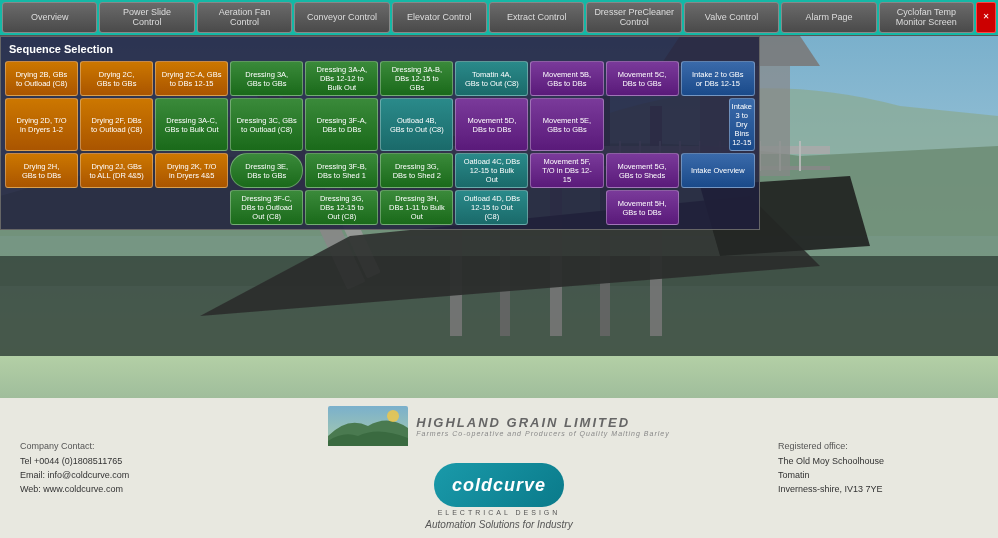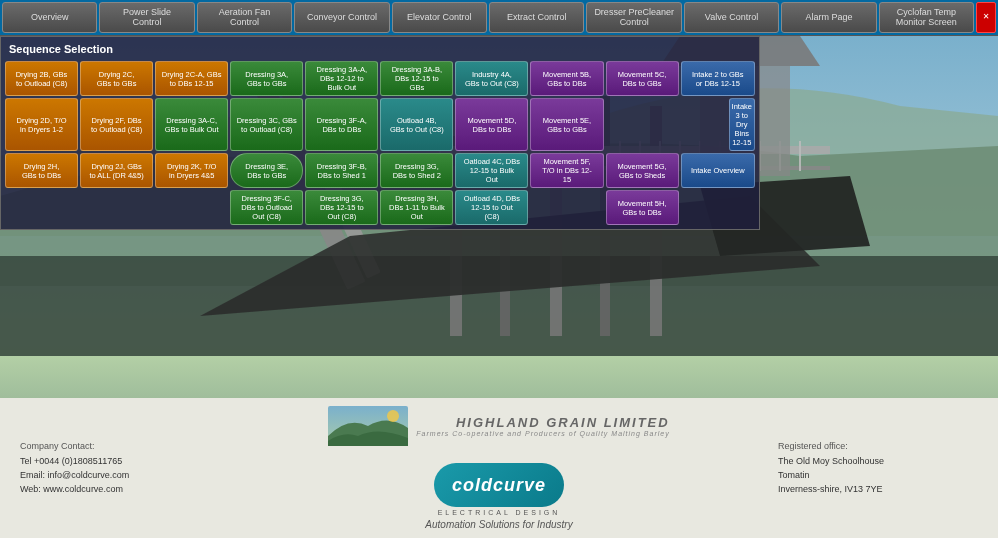--- a/index.html
+++ b/index.html
@@ -8,21 +8,21 @@
       height: 538px;
       background: #1a1a1a;
       font-family: Arial, sans-serif;
       overflow: hidden;
       position: relative;
     }
 
     
     #nav-bar {
       display: flex;
-      background: #0369a1;
+      background: #14b8a6;
       border-bottom: 1px solid #555;
       height: 36px;
       align-items: stretch;
       padding: 2px 2px;
       gap: 2px;
     }
     .nav-btn {
       background: linear-gradient(to bottom, #6a6a6a, #4a4a4a);
       color: #ddd;
       border: 1px solid #888;
@@ -134,21 +134,21 @@
     }
     #company-contact .label { color: #555; }
     #logo-section {
       flex: 1;
       display: flex;
       flex-direction: column;
       align-items: center;
       justify-content: center;
     }
     #highland-grain {
-      text-align: right;
+      text-align: left;
       margin-bottom: 8px;
     }
     #highland-grain .main-title {
       font-size: 16px;
       color: #555;
       letter-spacing: 3px;
       font-style: italic;
       font-weight: bold;
     }
     #highland-grain .sub-title {
@@ -303,21 +303,21 @@
         <div class="seq-btn orange" style="white-space: pre-line;">Drying 2C-A, GBs
 to DBs 12-15</div>
         <div class="seq-btn green" style="white-space: pre-line;">Dressing 3A,
 GBs to GBs</div>
         <div class="seq-btn green" style="white-space: pre-line;">Dressing 3A-A,
 DBs 12-12 to
 Bulk Out</div>
         <div class="seq-btn green" style="white-space: pre-line;">Dressing 3A-B,
 DBs 12-15 to
 GBs</div>
-        <div class="seq-btn teal" style="white-space: pre-line;">Industry 4A,
+        <div class="seq-btn teal" style="white-space: pre-line;">Tomatin 4A,
 GBs to Out (C8)</div>
         <div class="seq-btn purple" style="white-space: pre-line;">Movement 5B,
 GBs to DBs</div>
         <div class="seq-btn purple" style="white-space: pre-line;">Movement 5C,
 DBs to GBs</div>
         <div class="seq-btn blue" style="white-space: pre-line;">Intake 2 to GBs
 or DBs 12-15</div>
         <div class="seq-btn orange" style="white-space: pre-line;">Drying 2D, T/O
 in Dryers 1-2</div>
         <div class="seq-btn orange" style="white-space: pre-line;">Drying 2F, DBs

